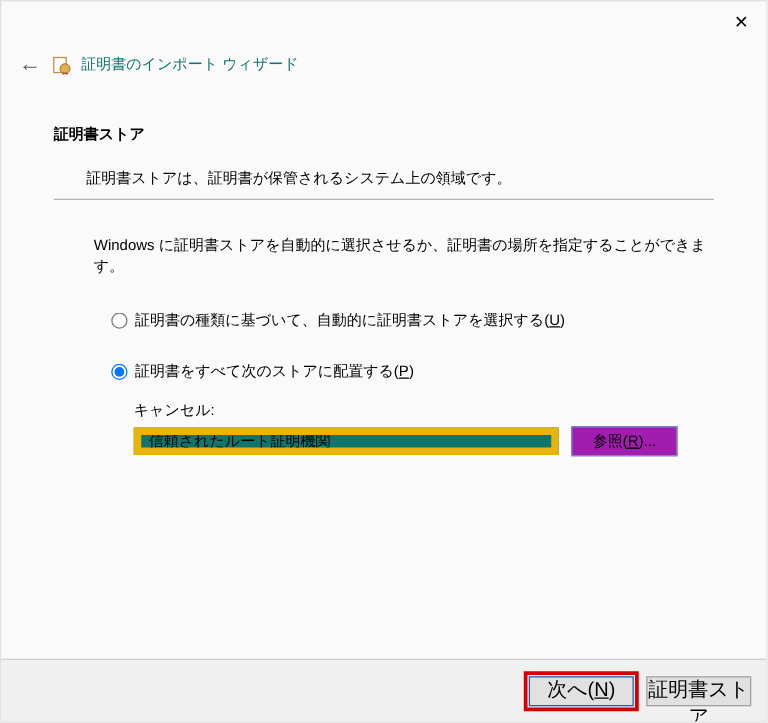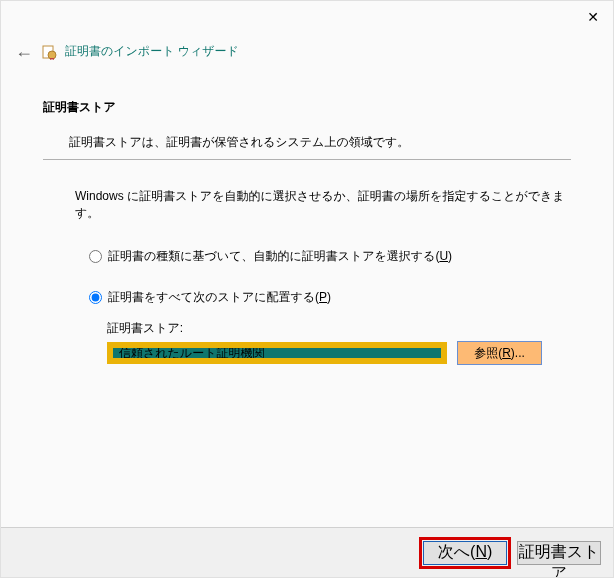--- a/index.html
+++ b/index.html
@@ -118,21 +118,21 @@
       padding: 2px 6px;
       font-size: 12px;
       border: 6px solid #eab308;
       background: #0f766e;
       font-family: inherit;
     }
     .browse-btn {
       width: 85px;
       height: 24px;
       font-size: 12px;
-      background: #fdba74;
+      background: #a21caf;
       border: 1px solid #6a8fd0;
       cursor: pointer;
       font-family: inherit;
     }
     .browse-btn .ul { text-decoration: underline; }
     .footer {
       position: absolute;
       bottom: 0;
       left: 0;
       right: 0;
@@ -192,21 +192,21 @@
       <input type="radio" name="store" id="r-auto" style="">
       <label for="r-auto"><span>証明書の種類に基づいて、自動的に証明書ストアを選択する(</span><span class="ul">U</span><span>)</span></label>
     </div>
     <div class="radio-row">
       <input type="radio" name="store" id="r-manual" checked="" style="">
       <label for="r-manual"><span>証明書をすべて次のストアに配置する(</span><span class="ul">P</span><span>)</span></label>
     </div>
   </div>
 
   <div class="store-subsection">
-    <div class="store-label">証明書ストア:</div>
+    <div class="store-label">キャンセル:</div>
     <div class="store-row">
       <input type="text" class="store-input" readonly="" value="信頼されたルート証明機関" style="">
       <button class="browse-btn"><span>参照(</span><span class="ul">R</span><span>)...</span></button>
     </div>
   </div>
 </div>
 
 <div class="footer">
   <span class="next-highlight">
     <button class="footer-btn"><span>次へ(</span><span class="ul">N</span><span>)</span></button>

